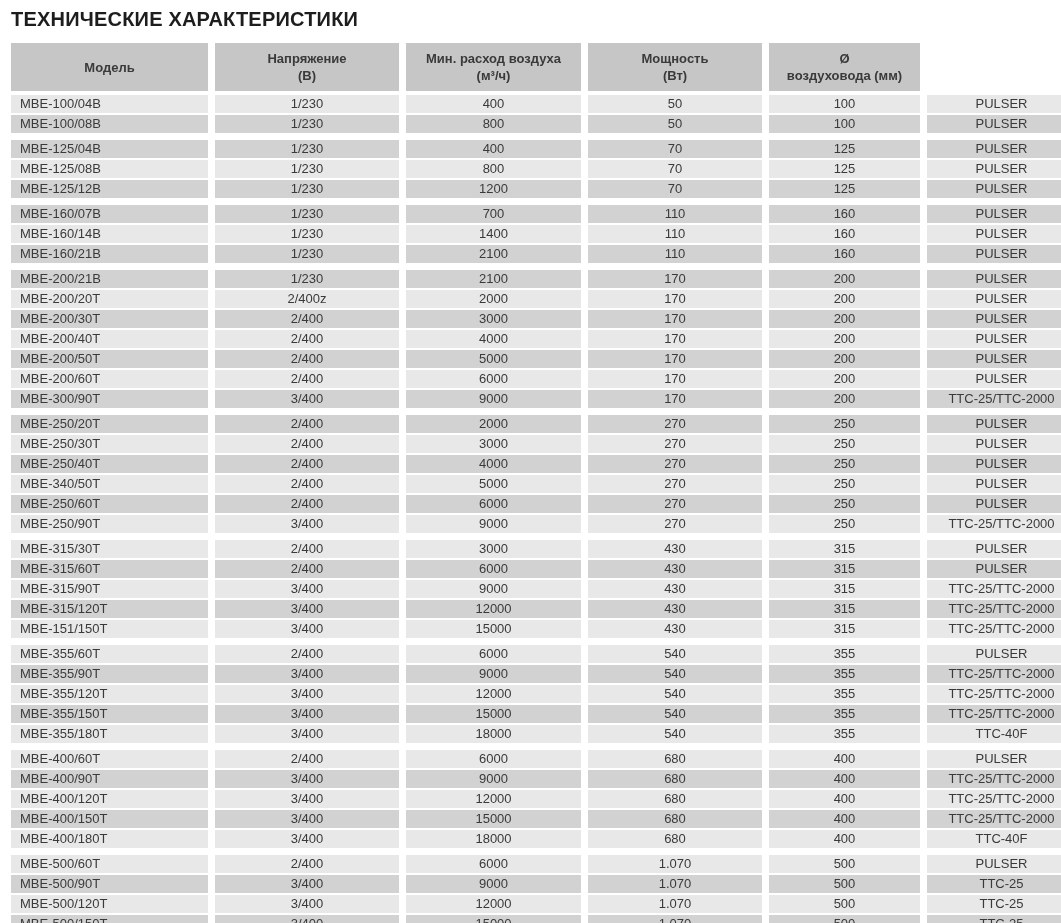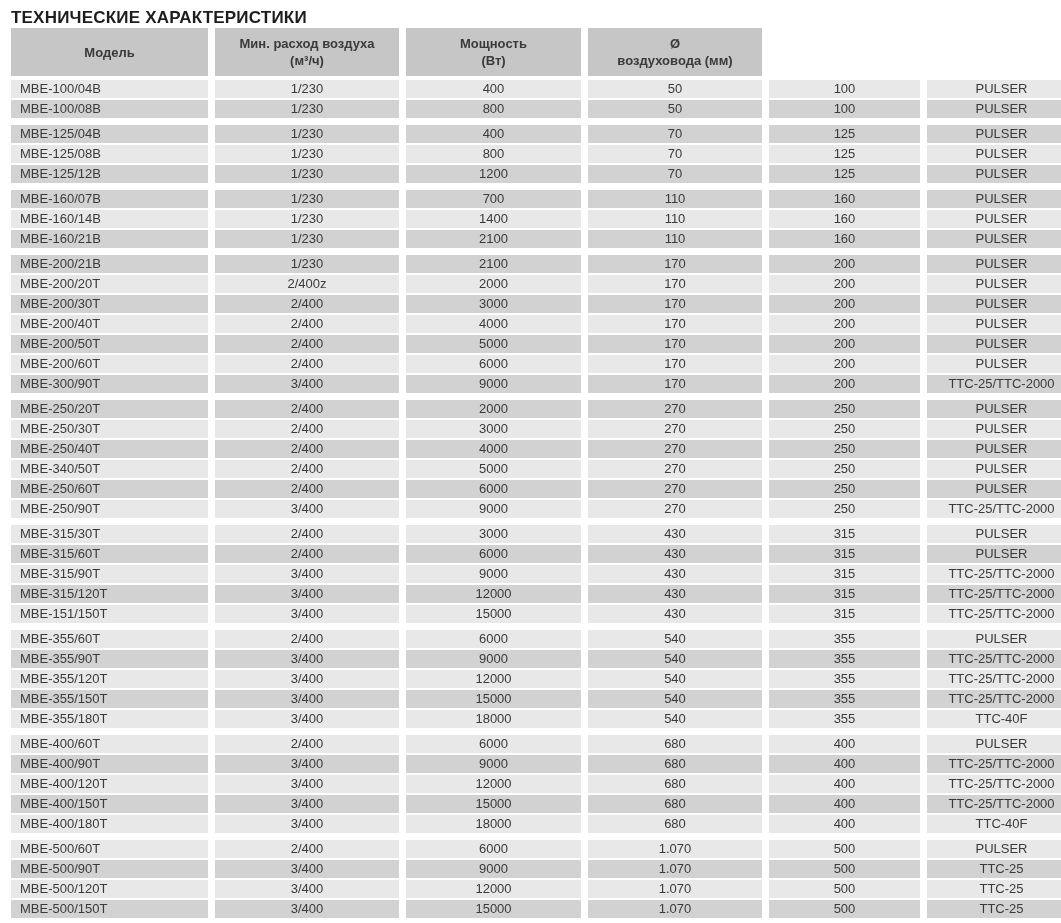--- a/index.html
+++ b/index.html
@@ -8,25 +8,25 @@
     background: #ffffff;
     width: 1061px;
     font-family: "Liberation Sans", "DejaVu Sans", sans-serif;
   }
   .page {
     width: 1061px;
     box-sizing: border-box;
     padding: 6px 10px 4px 11px;
   }
   .page-title {
-    font-size: 17px;
+    font-size: 20px;
     font-weight: 700;
     color: #1d1d1d;
     letter-spacing: 0.2px;
-    margin: 2px 0 0 0;
+    margin: 2px 0 12px 0;
   }
   .spec-table {
     width: 1040px;
   }
   
   .grid-row {
     display: grid;
     grid-template-columns: 197px 184px 175px 174px 151px 149px;
     column-gap: 7px;
   }
@@ -78,20 +78,24 @@
 
 <div class="page">
   <div class="page-title">ТЕХНИЧЕСКИЕ ХАРАКТЕРИСТИКИ</div>
 
   <div class="spec-table">
     <div class="grid-row table-header" id="table-header">
         <div class="header-cell">
           <span>Модель</span>
         </div>
         <div class="header-cell">
+          <span>Напряжение</span>
+          <span>(В)</span>
+        </div>
+        <div class="header-cell">
           <span>Мин. расход воздуха</span>
           <span>(м³/ч)</span>
         </div>
         <div class="header-cell">
           <span>Мощность</span>
           <span>(Вт)</span>
         </div>
         <div class="header-cell">
           <span>Ø</span>
           <span>воздуховода (мм)</span>

